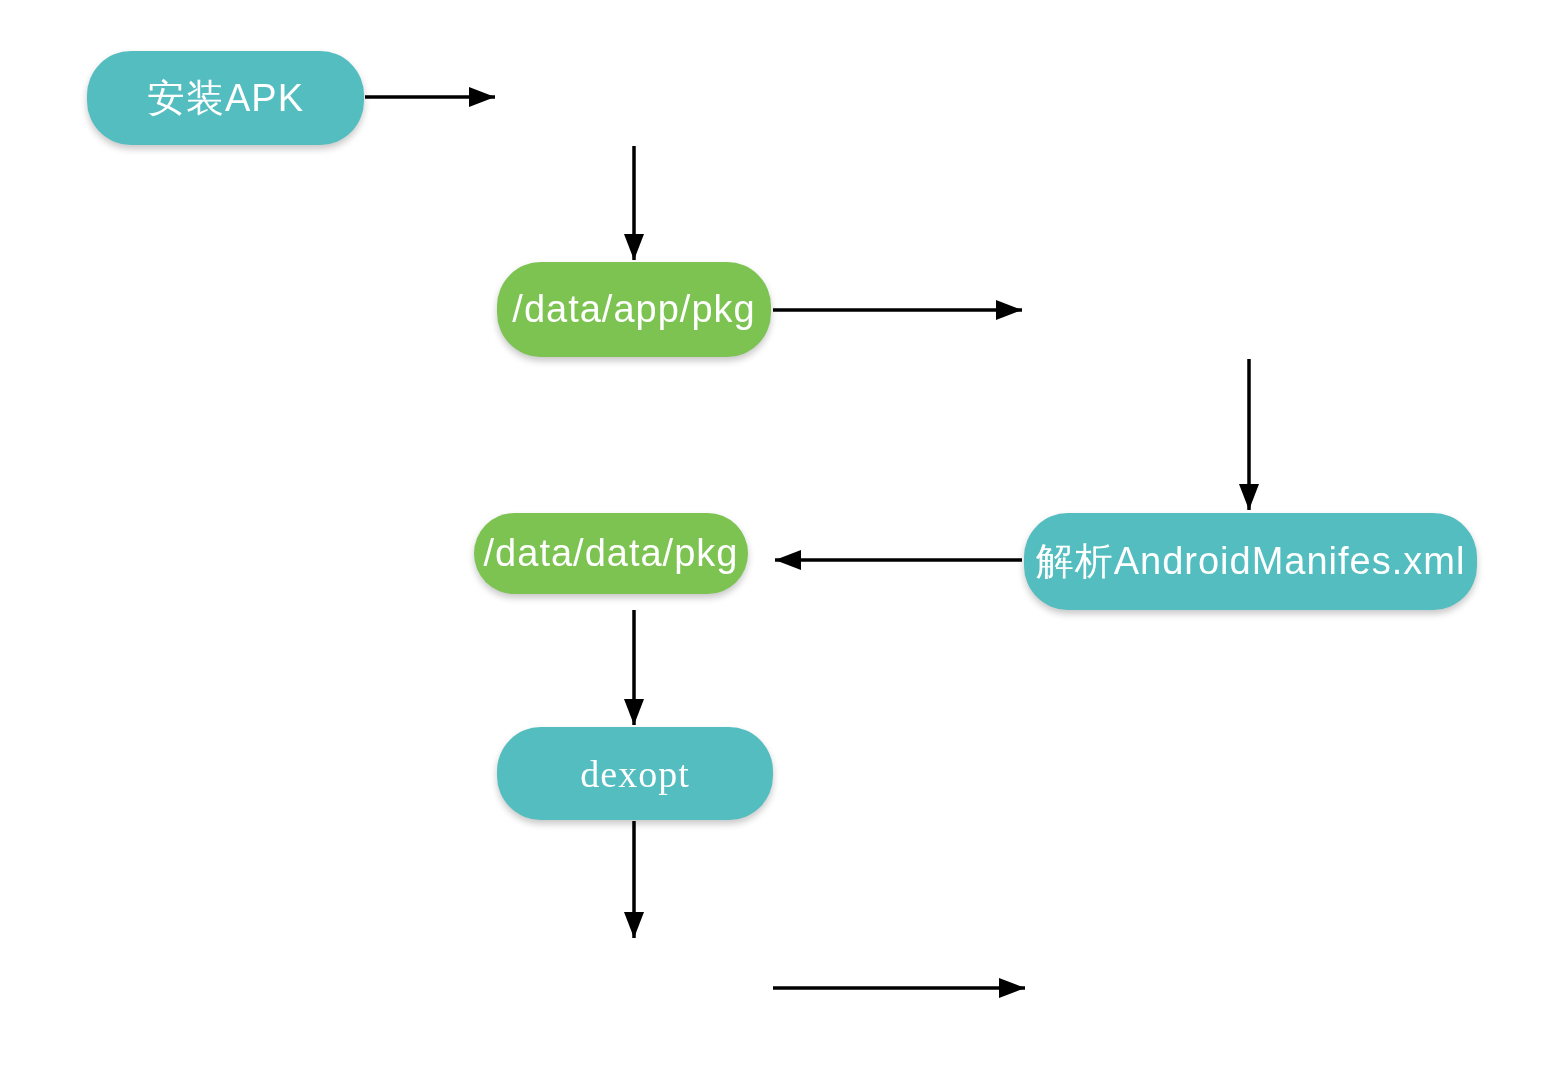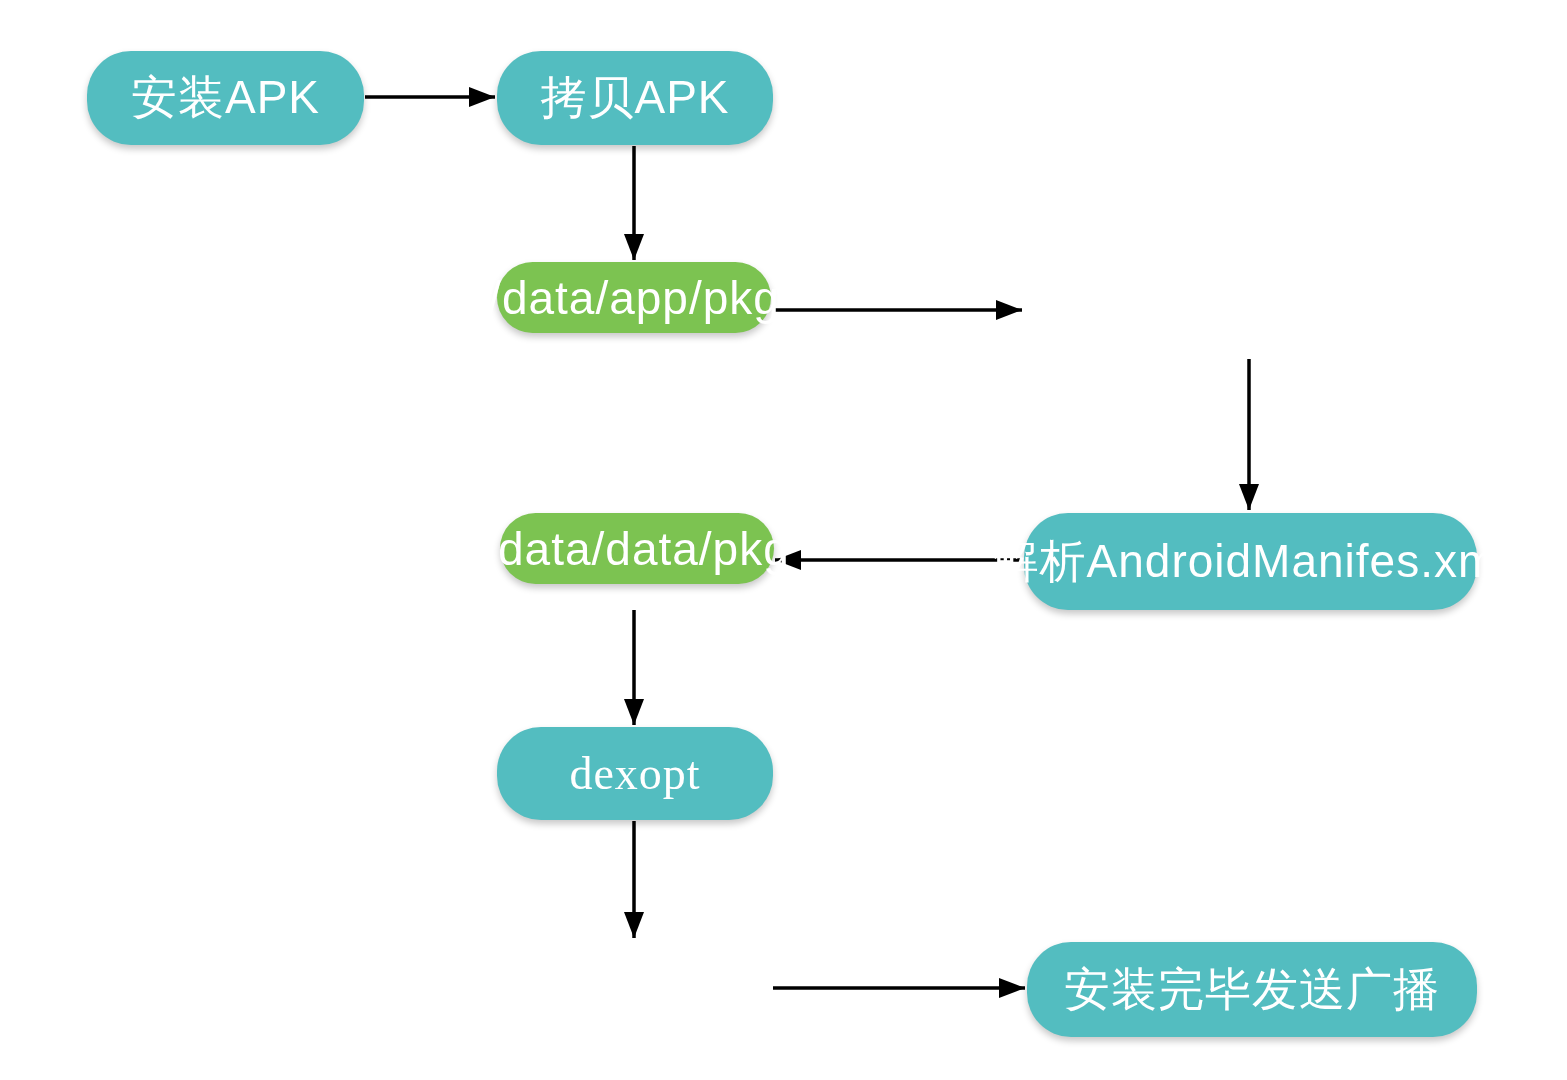--- a/index.html
+++ b/index.html
@@ -31,33 +31,33 @@
     align-items: center;
     justify-content: center;
     border-radius: 44px;
     box-shadow: 0 4px 7px rgba(0,0,0,0.22);
     box-sizing: border-box;
   }
   .node.teal  { background: var(--node-teal,  #53BDC0); }
   .node.green { background: var(--node-green, #7CC351); }
   .node-label {
     color: var(--label, #ffffff);
-    font-size: 46px;
+    font-size: 38px;
     font-weight: 300;
     letter-spacing: 1px;
     white-space: nowrap;
     user-select: none;
   }
   
   .n1 { left:  87px; top:  51px; width: 277px; height: 94px; }
   .n2 { left: 497px; top:  51px; width: 276px; height: 94px; }
-  .n3 { left: 497px; top: 262px; width: 274px; height: 71px; }
+  .n3 { left: 497px; top: 262px; width: 274px; height: 95px; }
   .n4 { left:1024px; top: 263px; width: 453px; height: 95px; }
   .n5 { left:1024px; top: 513px; width: 453px; height: 97px; }
-  .n6 { left: 500px; top: 513px; width: 274px; height: 71px; }
+  .n6 { left: 474px; top: 513px; width: 274px; height: 81px; }
   .n7 { left: 497px; top: 727px; width: 276px; height: 93px; font-family: Liberation Serif, serif; }
   .n8 { left: 497px; top: 940px; width: 276px; height: 93px; }
   .n9 { left:1027px; top: 942px; width: 450px; height: 95px; }
 </style>
 </head>
 <body>
 
 <div class="canvas">
 
   <svg class="edges" viewBox="0 0 1567 1080" aria-hidden="true">
@@ -72,32 +72,26 @@
     <line x1="1249" y1="359" x2="1249" y2="510" marker-end="url(#arrowhead)"></line>
     <line x1="1022" y1="560" x2="775" y2="560" marker-end="url(#arrowhead)"></line>
     <line x1="634" y1="610" x2="634" y2="725" marker-end="url(#arrowhead)"></line>
     <line x1="634" y1="821" x2="634" y2="938" marker-end="url(#arrowhead)"></line>
     <line x1="773" y1="988" x2="1025" y2="988" marker-end="url(#arrowhead)"></line>
   </svg>
 
   <div class="node teal n1">
     <span class="node-label">安装APK</span>
   </div>
-  <div class="node teal n2">
-    <span class="node-label">拷贝APK</span>
-  </div>
   <div class="node green n3">
     <span class="node-label">/data/app/pkg</span>
   </div>
   <div class="node teal n5">
     <span class="node-label">解析AndroidManifes.xml</span>
   </div>
   <div class="node green n6">
     <span class="node-label">/data/data/pkg</span>
   </div>
   <div class="node teal n7">
     <span class="node-label">dexopt</span>
   </div>
-  <div class="node teal n9">
-    <span class="node-label">安装完毕发送广播</span>
-  </div>
 
 </div>
 
 </body></html>

